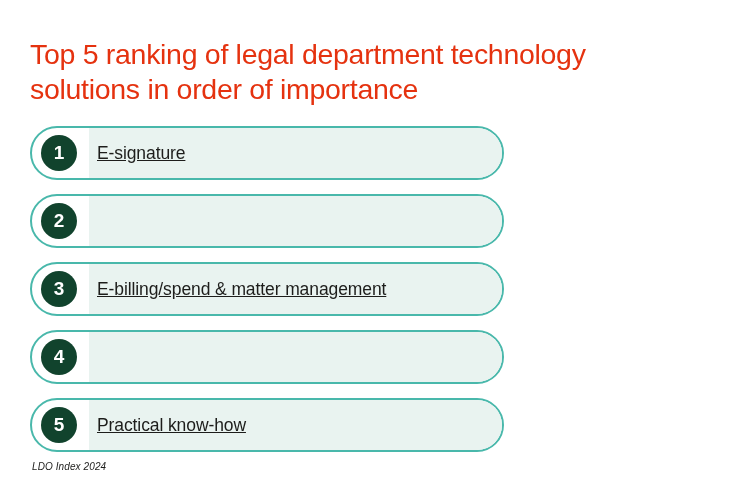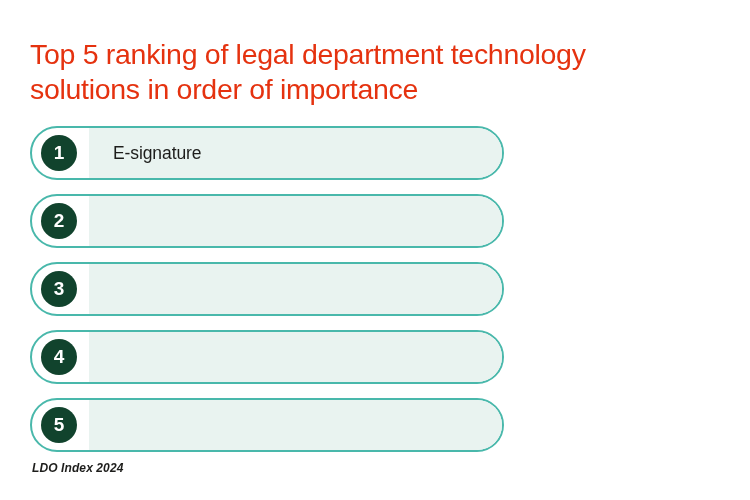--- a/index.html
+++ b/index.html
@@ -83,38 +83,39 @@
     font-size: 19px;
     font-weight: bold;
     line-height: 36px;
     text-align: center;
     letter-spacing: 0;
   }
 
   .rank-label {
     position: relative;
     z-index: 2;
-    margin-left: 36px;
+    margin-left: 20px;
     color: #1d1d1b;
     font-size: 17.5px;
     line-height: 22px;
     font-weight: 400;
     letter-spacing: -0.1px;
     white-space: nowrap;
+    text-decoration: underline;
   }
 
   
   #source-caption {
     position: absolute;
     left: 32px;
     top: 461px;
     color: #1d1d1b;
-    font-size: 12px;
+    font-size: 10px;
     font-style: italic;
-    font-weight: bold;
+    font-weight: normal;
     letter-spacing: 0.1px;
   }
 </style>
 </head>
 <body>
 
 <div id="infographic">
 
   <h1 id="headline">Top 5 ranking of legal department technology
 solutions in order of importance</h1>
@@ -128,29 +129,31 @@
     </div>
 
     <div class="ranking-row">
       <div class="row-fill"></div>
       <div class="rank-badge">2</div>
     </div>
 
     <div class="ranking-row">
       <div class="row-fill"></div>
       <div class="rank-badge">3</div>
+      <div class="rank-label">E-billing/spend &amp; matter management</div>
     </div>
 
     <div class="ranking-row">
       <div class="row-fill"></div>
       <div class="rank-badge">4</div>
     </div>
 
     <div class="ranking-row">
       <div class="row-fill"></div>
       <div class="rank-badge">5</div>
+      <div class="rank-label">Practical know-how</div>
     </div>
 
   </div>
 
   <div id="source-caption">LDO Index 2024</div>
 
 </div>
 
 </body></html>

